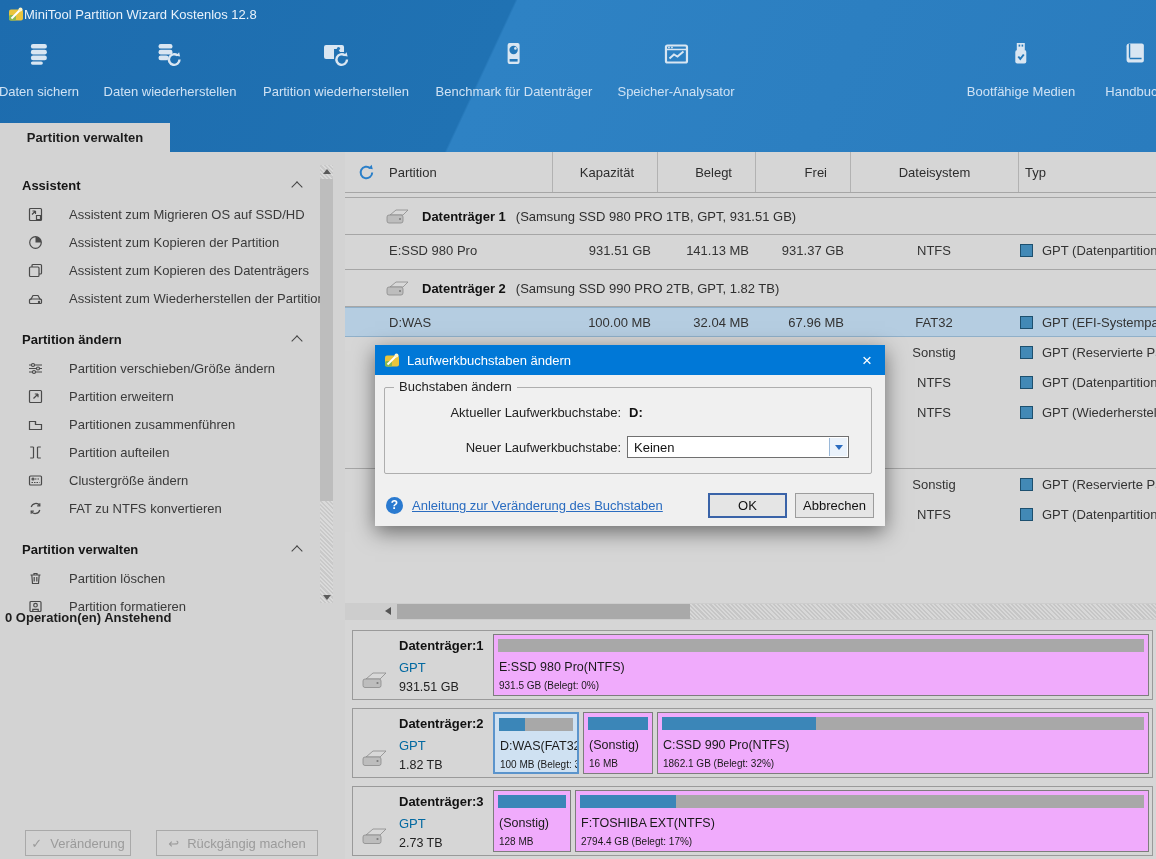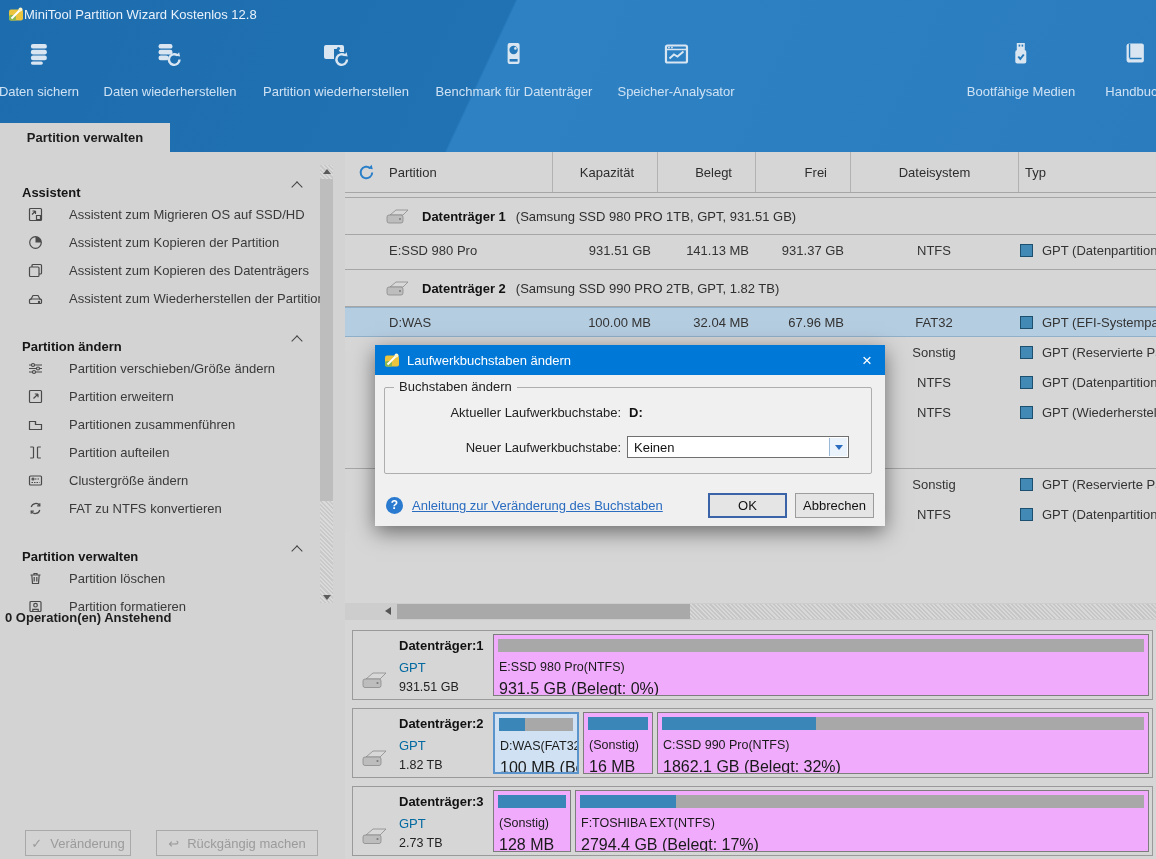--- a/index.html
+++ b/index.html
@@ -14,21 +14,21 @@
   .chrome{position:absolute;left:0;top:0;width:100%;height:152px;
     background:linear-gradient(115deg,#1d6cae 0%,#2072b3 42%,#2e82c4 42.2%,#2a7cbe 100%);}
   .titlebar{position:absolute;left:0;top:0;height:28px;display:flex;align-items:center;gap:0;padding-left:8px;color:#e9f2fb;font-size:13px}
   .tb-item{position:absolute;top:40px;transform:translateX(-50%);text-align:center;color:#cfe2f4;font-size:13px;cursor:default}
   .tb-item .ic{height:34px;display:flex;align-items:flex-start;justify-content:center;margin-bottom:10px}
   .tab{position:absolute;left:0;top:123px;width:170px;height:29px;background:#d3d3d3;
     display:flex;align-items:center;justify-content:center;font-weight:bold;color:#1d1d1d}
 
   
   .sidebar{position:absolute;left:0;top:152px;width:345px;bottom:0;background:#d3d3d3;padding-top:18px;box-sizing:border-box}
-  .sec-h{height:30px;display:flex;align-items:flex-end;padding:0 22px;font-weight:bold;color:#151515;position:relative;margin-top:0}
+  .sec-h{height:30px;display:flex;align-items:center;padding:0 22px;font-weight:bold;color:#151515;position:relative;margin-top:0}
   .sec-h.mt{margin-top:12px}
   .caret{position:absolute;right:44px;top:13px;width:7px;height:7px;border-left:1.6px solid #444;border-top:1.6px solid #444;transform:rotate(45deg)}
   .side-item{height:28px;display:flex;align-items:center;gap:26px;padding-left:27px;color:#3a3a3a;cursor:default}
   .side-item .si{width:16px;height:16px;display:flex;align-items:center;justify-content:center;flex:0 0 16px}
   .pending{position:absolute;left:5px;top:458px;font-weight:bold;color:#1d1d1d}
   .btn-dis{position:absolute;top:678px;height:26px;border:1px solid #a9a9a9;background:transparent;color:#9b9b9b;
     display:flex;align-items:center;justify-content:center;gap:8px;font-size:13px;box-sizing:border-box}
   .btn-apply{left:25px;width:106px}
   .btn-undo{left:156px;width:162px}
 
@@ -78,21 +78,21 @@
   .dlabel .dicon{position:absolute;left:9px;top:40px}
   .dlabel .dname{position:absolute;left:46px;top:7px;font-weight:bold;color:#111}
   .dlabel .dscheme{position:absolute;left:46px;top:29px;font-size:13px;color:#0369a1}
   .dlabel .dsize{position:absolute;left:46px;top:49px;font-size:12.5px;color:#222}
   .parts{position:absolute;left:140px;top:3px;bottom:3px;right:3px;display:flex;gap:4px}
   .pblock{position:relative;border:1px solid #7d7d7d;background:#f0abfc;overflow:hidden;box-sizing:border-box}
   .pblock.psel{background:#cfe1f2;border:2px solid #5b94cc}
   .pbar{position:absolute;left:4px;right:4px;top:4px;height:13px;background:#a8a8a8}
   .pused{height:100%;background:#3b86b8}
   .pl1{position:absolute;left:5px;top:25px;white-space:nowrap;font-size:12.5px;color:#1a1a1a}
-  .pl2{position:absolute;left:5px;top:45px;white-space:nowrap;font-size:16px;color:#1a1a1a}
+  .pl2{position:absolute;left:5px;top:45px;white-space:nowrap;font-size:10px;color:#1a1a1a}
   .pb-flex{flex:1 1 auto}
 
   
   .dialog{position:absolute;left:375px;top:345px;width:510px;height:181px;background:#f0f0f0;
     box-shadow:0 6px 20px rgba(0,0,0,.5);z-index:10}
   .dlg-title{height:30px;background:#0078d7;display:flex;align-items:center;gap:7px;padding:0 9px;color:#fff}
   .dlg-close{margin-left:auto;font-size:17px;line-height:1;color:#fff;cursor:default;padding:0 4px}
   .dlg-body{position:relative;height:151px}
   .groupbox{position:absolute;left:9px;width:488px;top:12px;height:87px;border:1px solid #aeaeae;border-radius:2px;box-sizing:border-box}
   .gb-legend{position:absolute;top:-9px;left:9px;background:#f0f0f0;padding:0 5px;color:#222}

